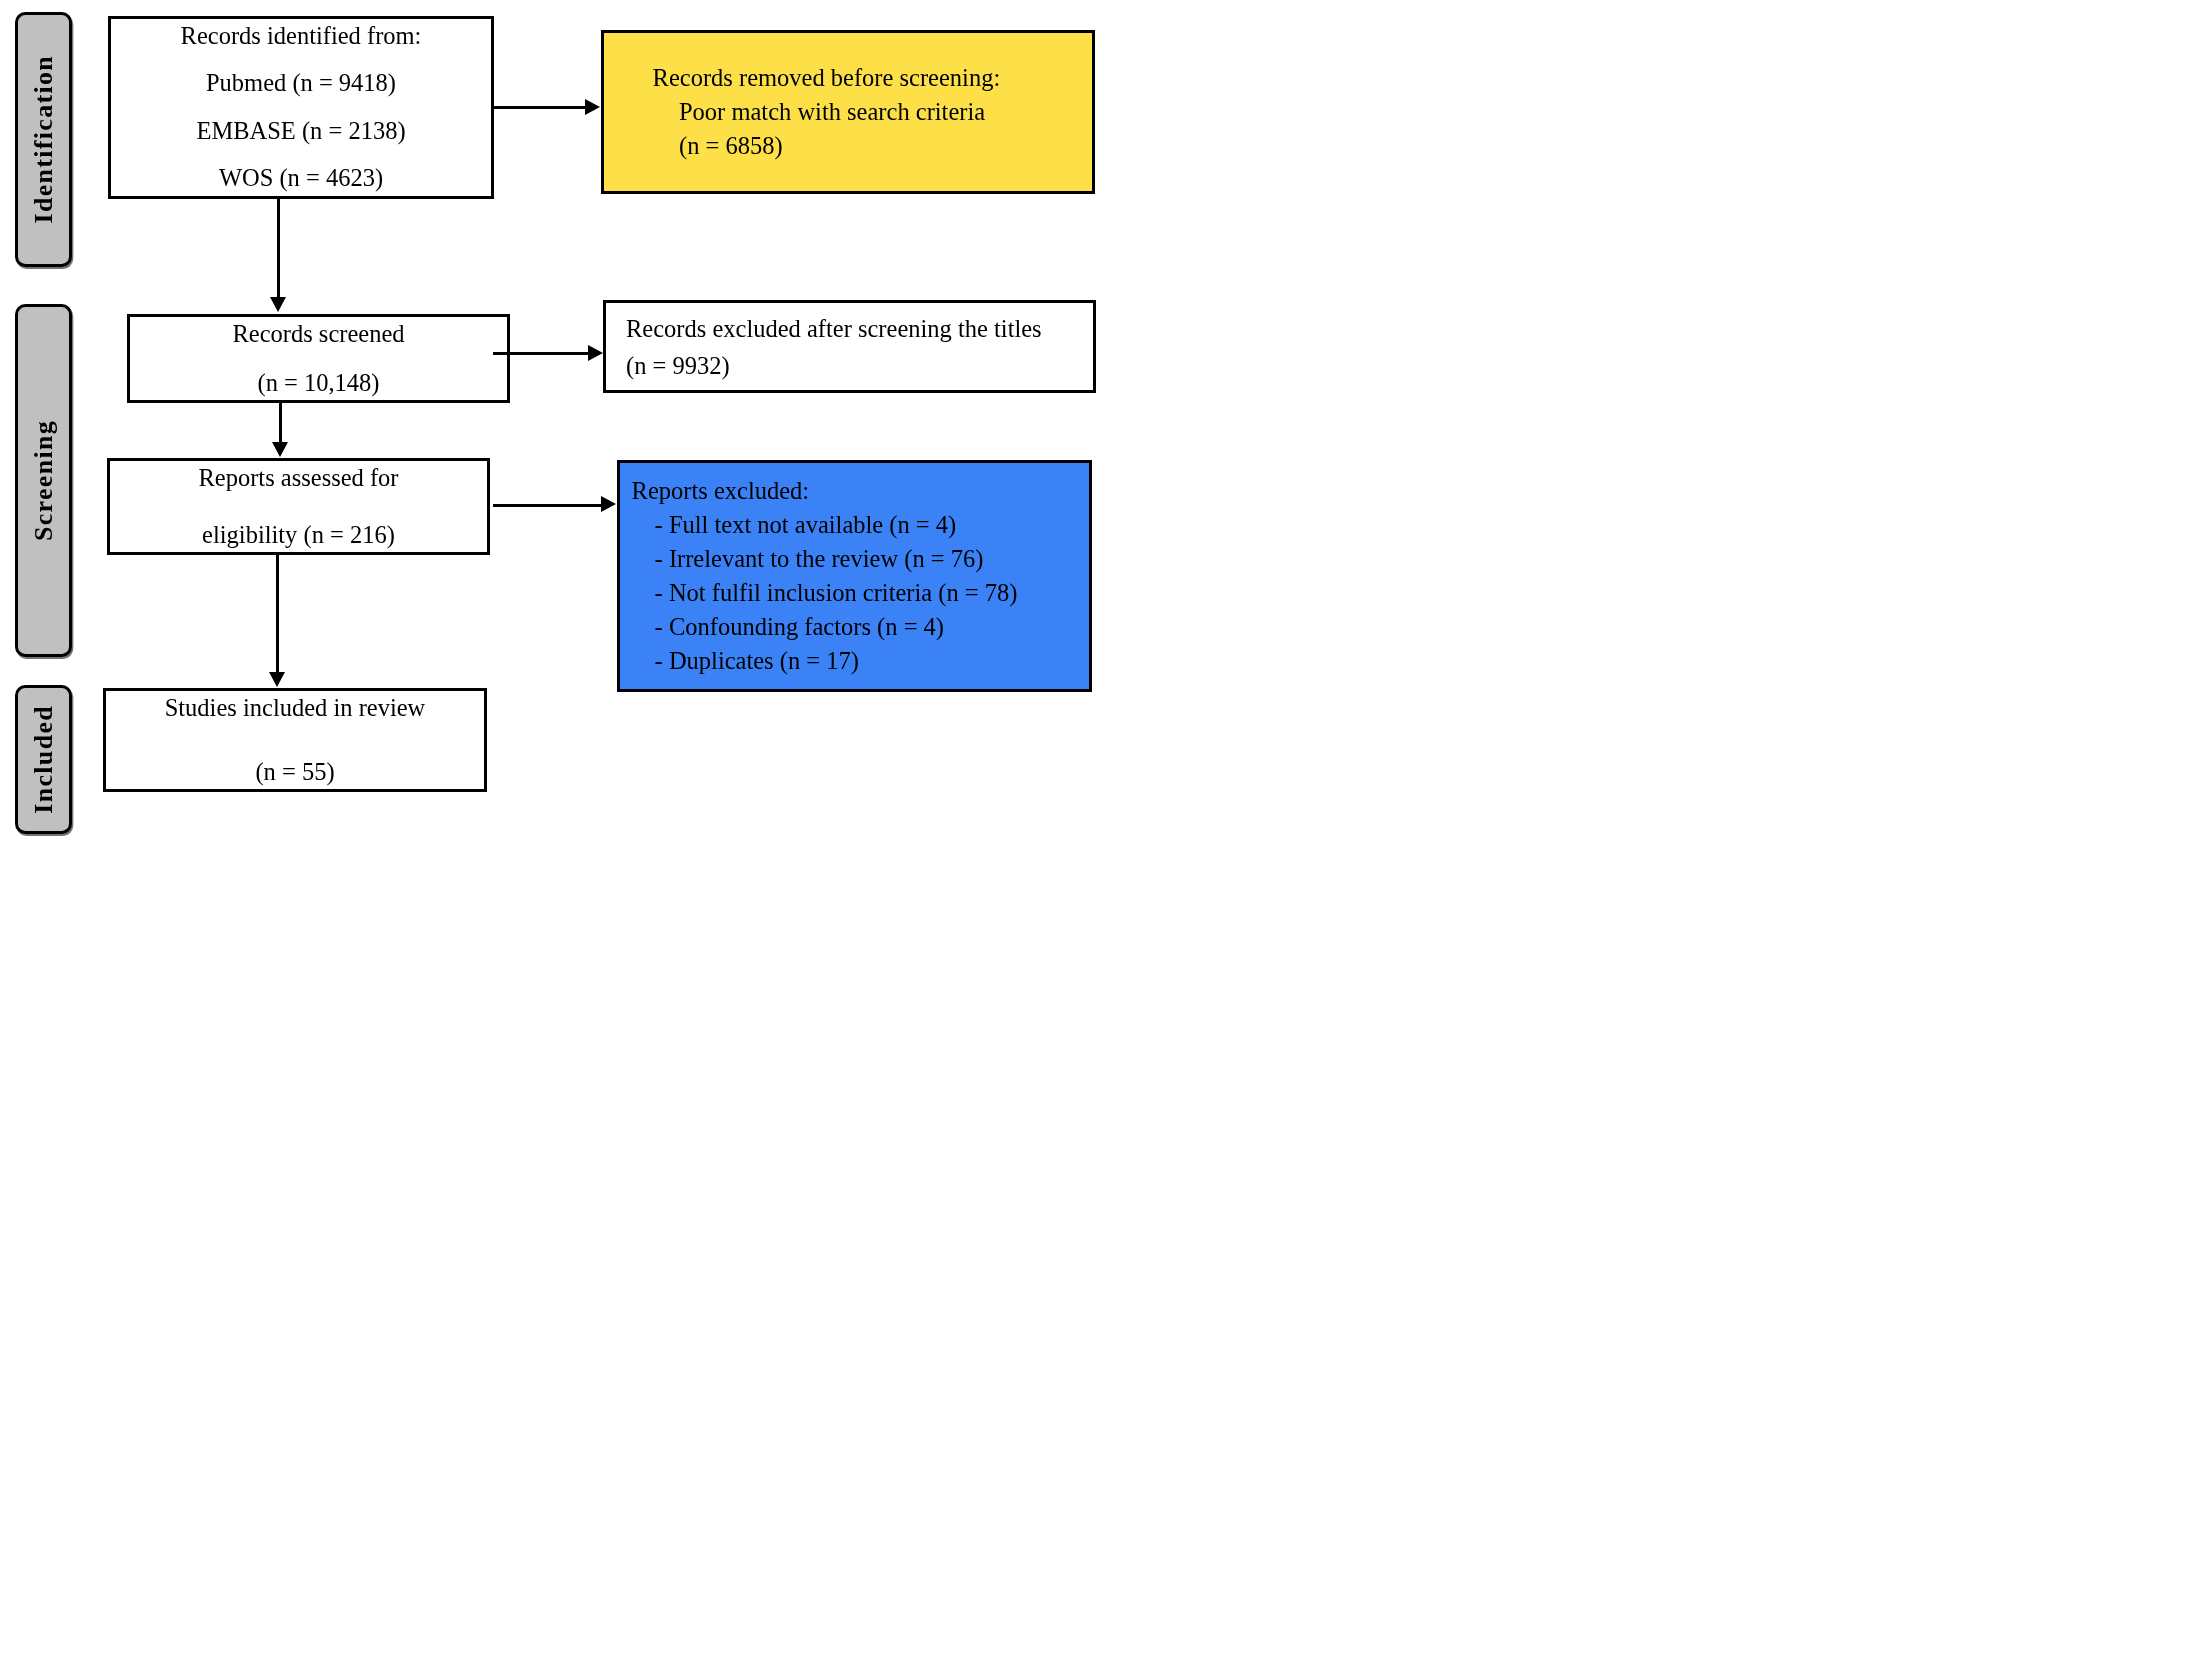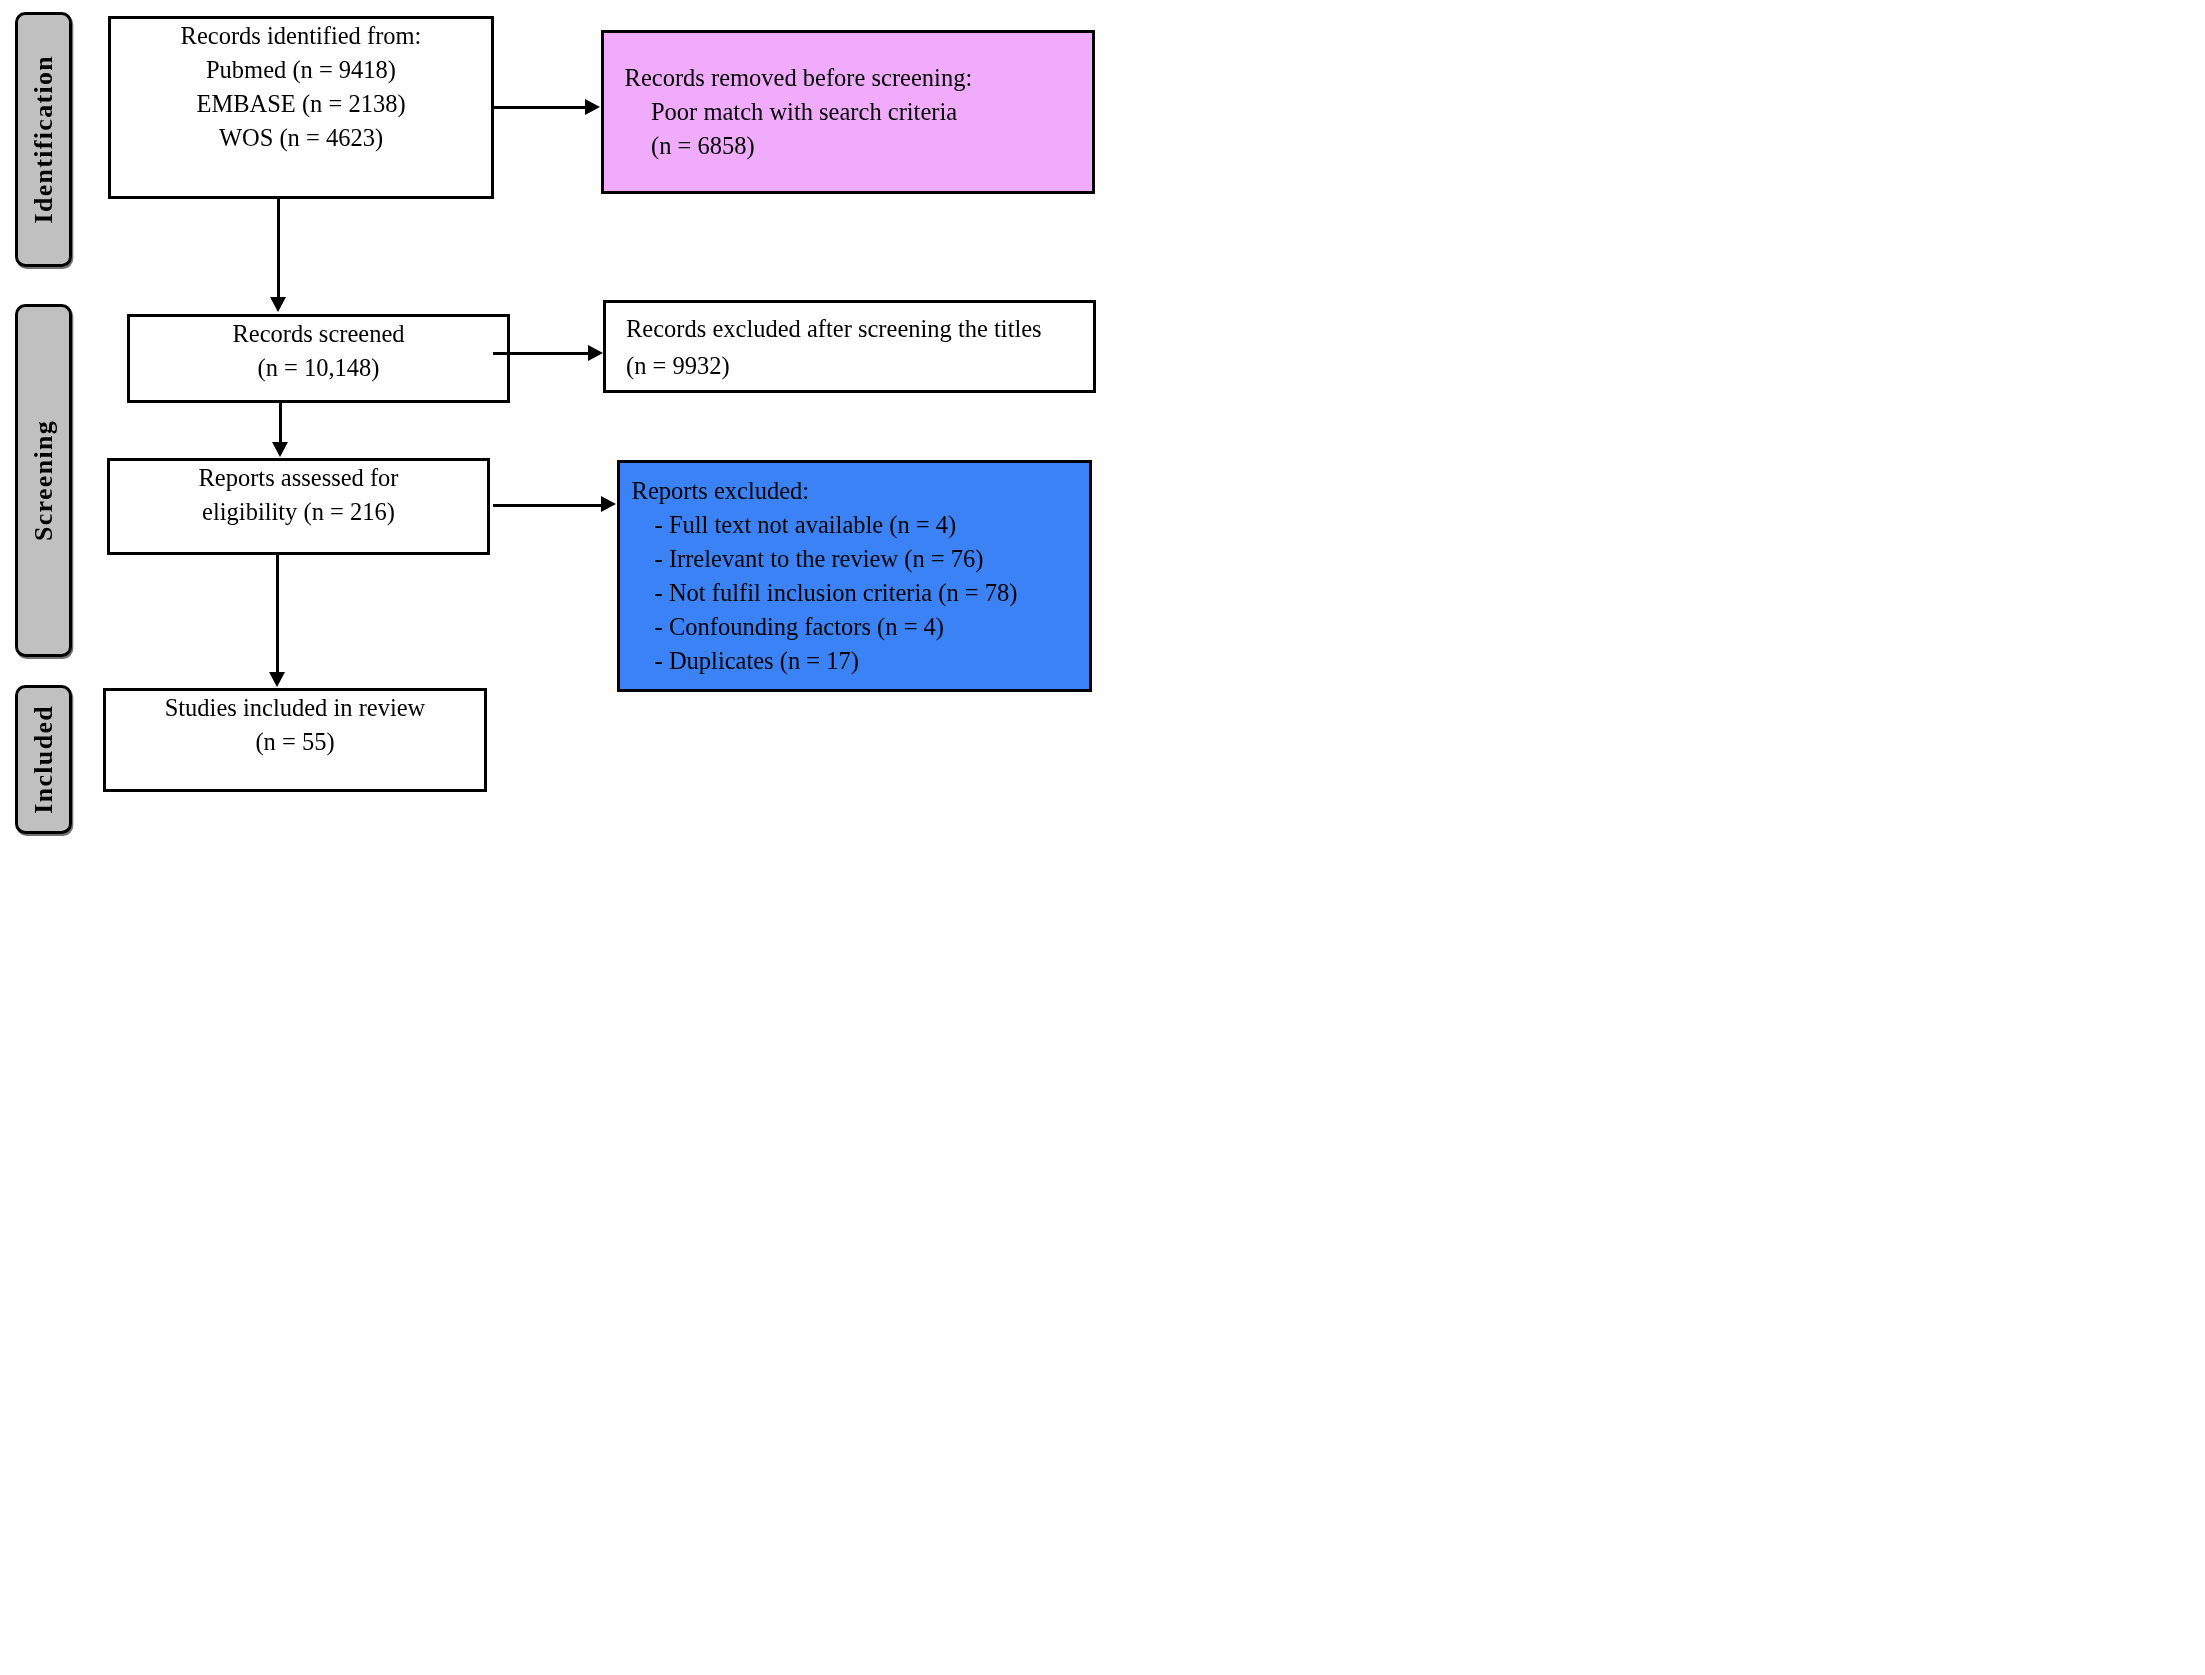--- a/index.html
+++ b/index.html
@@ -49,21 +49,21 @@
     border: 3.9px solid #000000;
     box-sizing: border-box;
     font-size: 24.5px;
   }
   .box .col-center {
     width: 100%;
     height: 100%;
     display: flex;
     flex-direction: column;
     align-items: center;
-    justify-content: flex-start;
+    justify-content: space-between;
     text-align: center;
   }
   .box .col-left {
     width: 100%;
     height: 100%;
     display: flex;
     flex-direction: column;
     justify-content: center;
     align-items: flex-start;
     text-align: left;
@@ -121,21 +121,21 @@
 
   <div class="box box-identified" style="background: rgb(255, 255, 255);">
     <div class="col-center">
       <div class="line">Records identified from:</div>
       <div class="line">Pubmed (n = 9418)</div>
       <div class="line">EMBASE (n = 2138)</div>
       <div class="line">WOS (n = 4623)</div>
     </div>
   </div>
 
-  <div class="box box-removed" style="background: #f0abfc;">
+  <div class="box box-removed" style="background: #fde047; padding-left: 28px;">
     <div class="col-left">
       <div class="line">Records removed before screening:</div>
       <div class="line indent">Poor match with search criteria</div>
       <div class="line indent">(n = 6858)</div>
     </div>
   </div>
 
   <div class="box box-screened" style="background: rgb(255, 255, 255);">
     <div class="col-center">
       <div class="line">Records screened</div>

